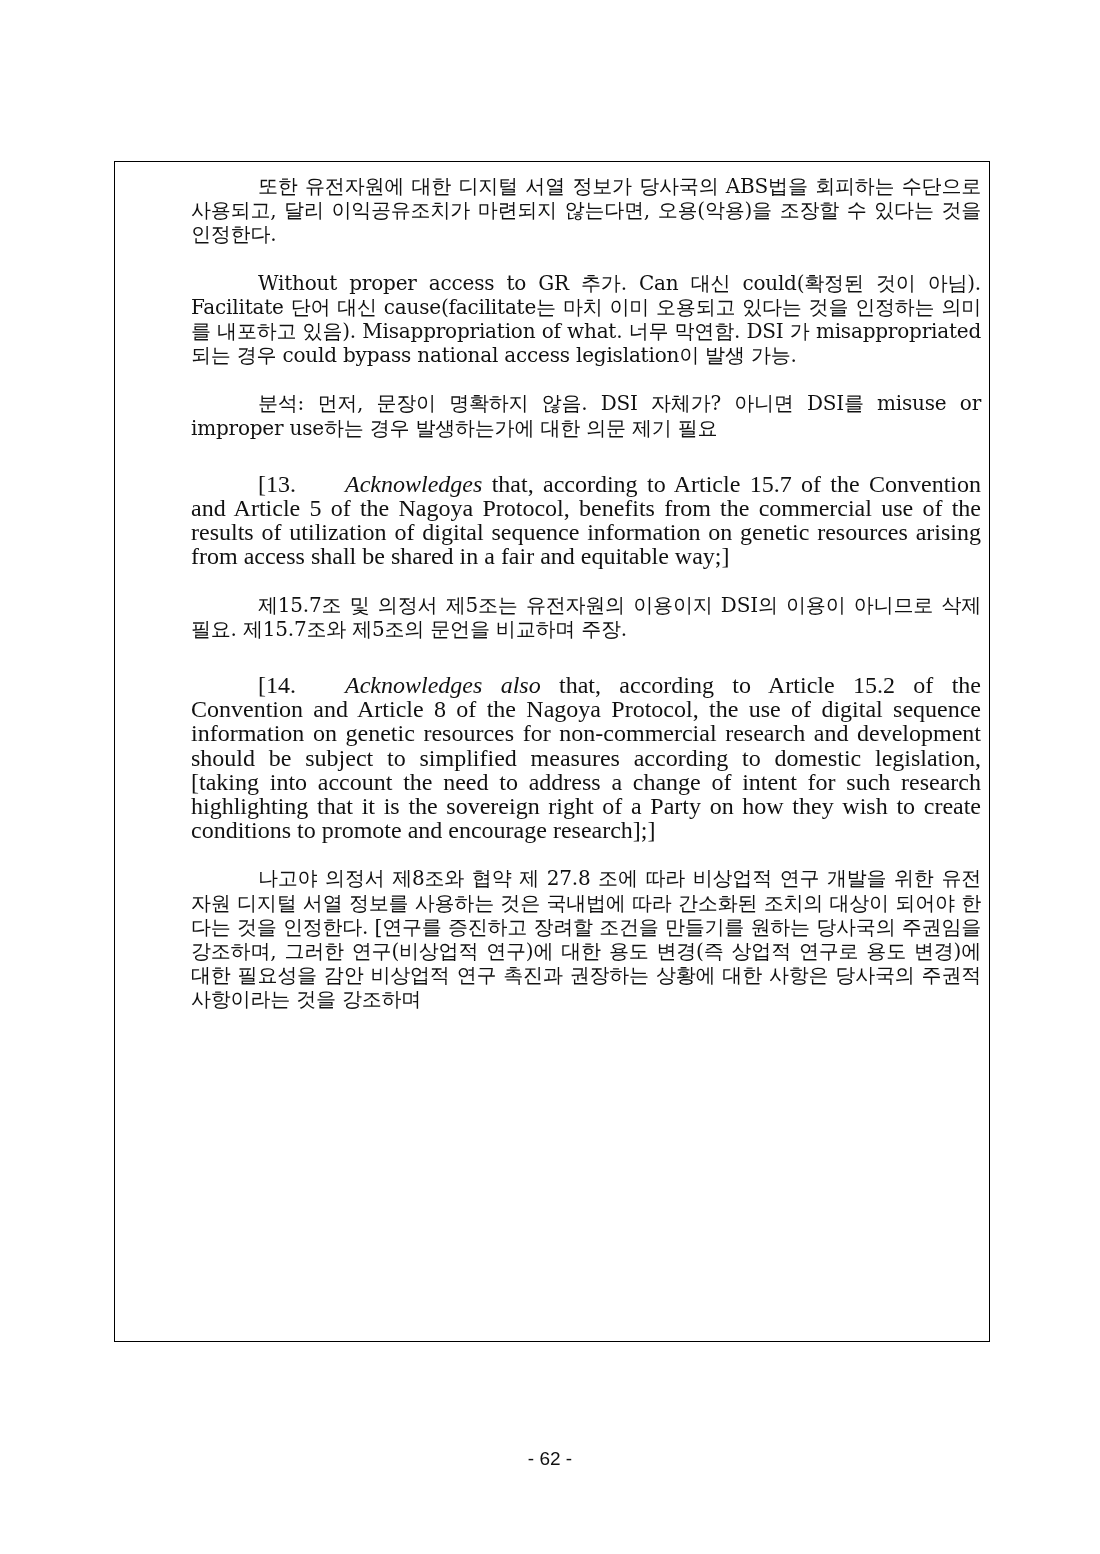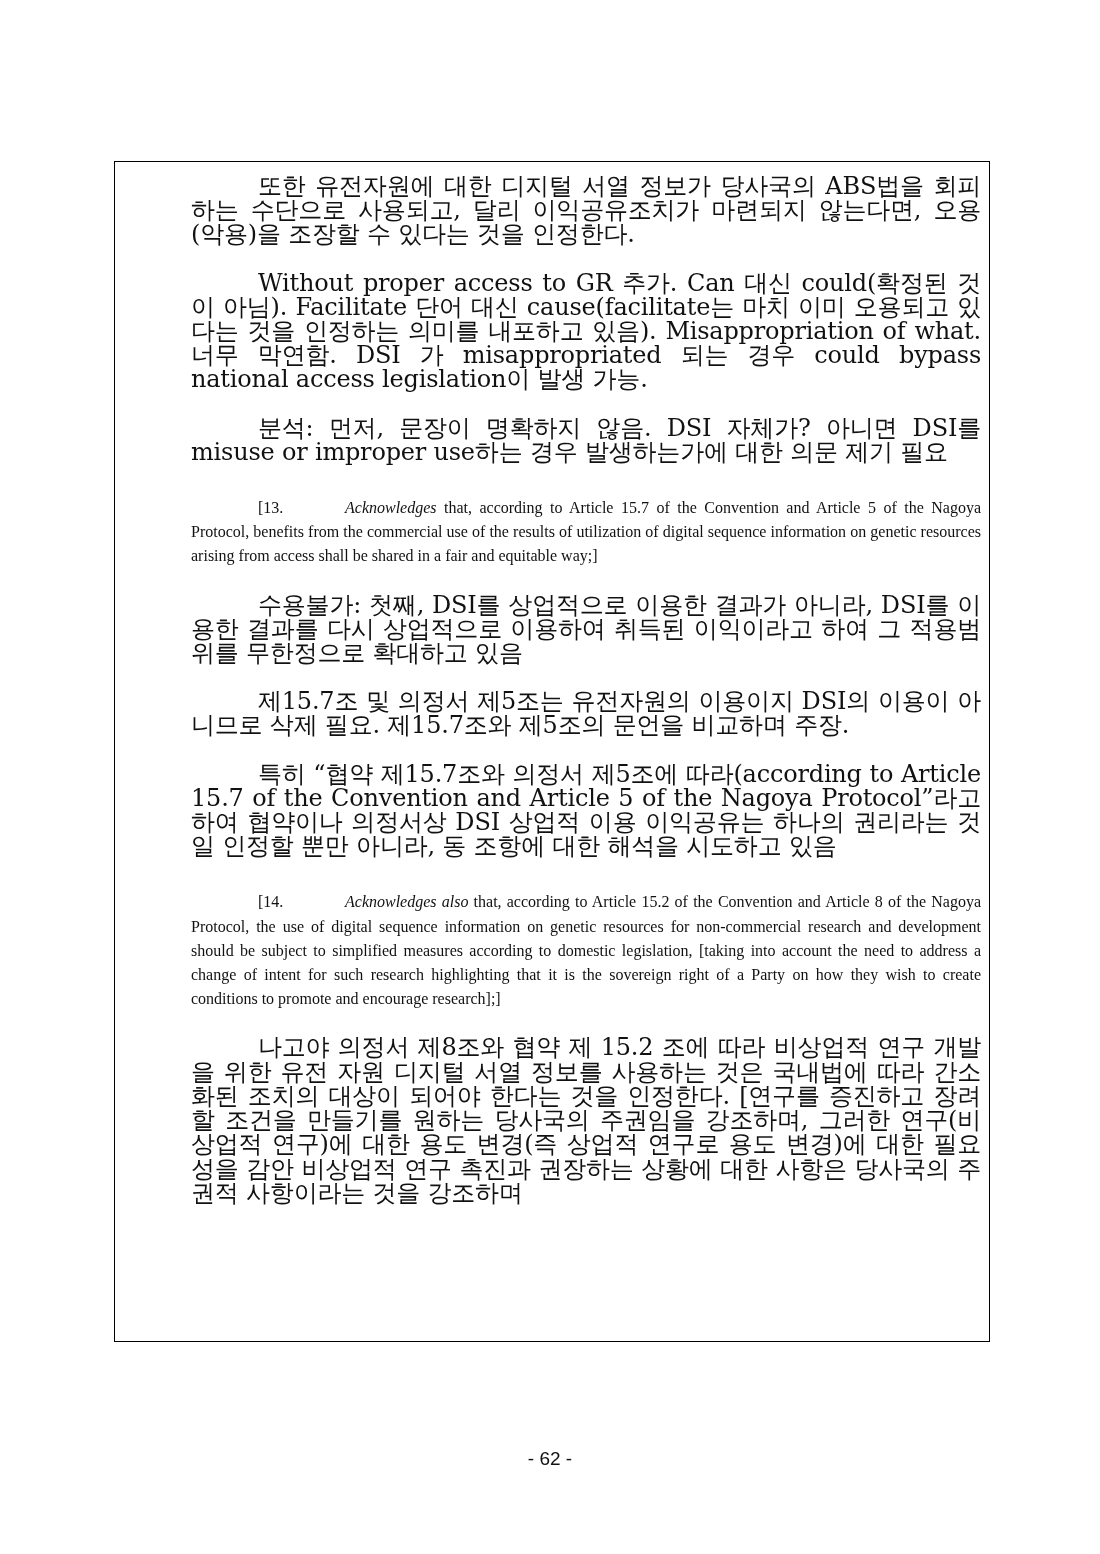--- a/index.html
+++ b/index.html
@@ -1,38 +1,36 @@
 <!DOCTYPE html>
 <html><head>
 <meta charset="utf-8">
 <style>
   html, body { margin: 0; padding: 0; background: #ffffff; }
   body { width: 1100px; height: 1554px; position: relative; overflow: hidden;
          font-family: "DejaVu Serif", "Liberation Serif", serif; color: #111; }
   .frame { position: absolute; left: 114px; top: 161px; width: 876px; height: 1181px;
            border: 1px solid #000; box-sizing: border-box; }
   .content { position: absolute; left: 191px; top: 174px; width: 790px; }
-  .para { font-size: 24px; line-height: 24.2px; text-align: justify; text-align-last: left;
+  .para { font-size: 20px; line-height: 24.2px; text-align: justify; text-align-last: left;
           margin: 0 0 24px 0; text-indent: 67px; letter-spacing: -0.2px; }
-  .para.en { font-family: "Liberation Serif", serif; font-size: 16px; letter-spacing: 0; margin-top: 32px; }
+  .para.en { font-family: "Liberation Serif", serif; font-size: 24px; letter-spacing: 0; margin-top: 32px; }
   .para .num { display: inline-block; width: 87px; text-indent: 0; }
   .para em { font-style: italic; }
   .page-number { position: absolute; left: 0; width: 1100px; top: 1448px; text-align: center;
                  font-family: "Liberation Sans", sans-serif; font-size: 19px; }
 </style>
 </head>
 <body>
 
 <div class="frame"></div>
 
 <div class="content">
   <p class="para">또한 유전자원에 대한 디지털 서열 정보가 당사국의 ABS법을 회피하는 수단으로 사용되고, 달리 이익공유조치가 마련되지 않는다면, 오용(악용)을 조장할 수 있다는 것을 인정한다.</p>
   <p class="para">Without proper access to GR 추가. Can 대신 could(확정된 것이 아님). Facilitate 단어 대신 cause(facilitate는 마치 이미 오용되고 있다는 것을 인정하는 의미를 내포하고 있음). Misappropriation of what. 너무 막연함. DSI 가 misappropriated 되는 경우 could bypass national access legislation이 발생 가능.</p>
   <p class="para">분석: 먼저, 문장이 명확하지 않음. DSI 자체가? 아니면 DSI를 misuse or improper use하는 경우 발생하는가에 대한 의문 제기 필요</p>
   <p class="para en"><span class="num">[13.</span><em>Acknowledges</em><span> that, according to Article 15.7 of the Convention and Article 5 of the Nagoya Protocol, benefits from the commercial use of the results of utilization of digital sequence information on genetic resources arising from access shall be shared in a fair and equitable way;]</span></p>
-  <p class="para">수용불가: 첫째, DSI를 상업적으로 이용한 결과가 아니라, DSI를  이용한 결과를 다시 상업적으로 이용하여 취득된 이익이라고 하여 그 적용범위를 무한정으로 확대하고 있음</p>
   <p class="para">제15.7조 및 의정서 제5조는 유전자원의 이용이지 DSI의 이용이 아니므로 삭제 필요. 제15.7조와 제5조의 문언을 비교하며 주장.</p>
-  <p class="para">특히 “협약 제15.7조와 의정서 제5조에 따라(according to Article 15.7 of the Convention and Article 5 of the Nagoya Protocol”라고 하여 협약이나 의정서상 DSI 상업적 이용 이익공유는 하나의 권리라는 것일 인정할 뿐만 아니라, 동 조항에 대한 해석을 시도하고 있음</p>
   <p class="para en"><span class="num">[14.</span><em>Acknowledges also</em><span> that, according to Article 15.2 of the Convention and Article 8 of the Nagoya Protocol, the use of digital sequence information on genetic resources for non-commercial research and development should be subject to simplified measures according to domestic legislation, [taking into account the need to address a change of intent for such research highlighting that it is the sovereign right of a Party on how they wish to create conditions to promote and encourage research];]</span></p>
-  <p class="para">나고야 의정서 제8조와 협약 제 15.2 조에 따라 비상업적 연구 개발을 위한 유전 자원 디지털 서열 정보를 사용하는 것은 국내법에 따라 간소화된 조치의 대상이 되어야 한다는 것을 인정한다. [연구를 증진하고 장려할 조건을 만들기를 원하는 당사국의 주권임을 강조하며, 그러한 연구(비상업적 연구)에 대한 용도 변경(즉 상업적 연구로 용도 변경)에 대한 필요성을 감안 비상업적 연구 촉진과 권장하는 상황에 대한 사항은 당사국의 주권적 사항이라는 것을 강조하며</p>
+  <p class="para">나고야 의정서 제8조와 협약 제 27.8 조에 따라 비상업적 연구 개발을 위한 유전 자원 디지털 서열 정보를 사용하는 것은 국내법에 따라 간소화된 조치의 대상이 되어야 한다는 것을 인정한다. [연구를 증진하고 장려할 조건을 만들기를 원하는 당사국의 주권임을 강조하며, 그러한 연구(비상업적 연구)에 대한 용도 변경(즉 상업적 연구로 용도 변경)에 대한 필요성을 감안 비상업적 연구 촉진과 권장하는 상황에 대한 사항은 당사국의 주권적 사항이라는 것을 강조하며</p>
 </div>
 
 <div class="page-number">- 62 -</div>
 
 </body></html>

